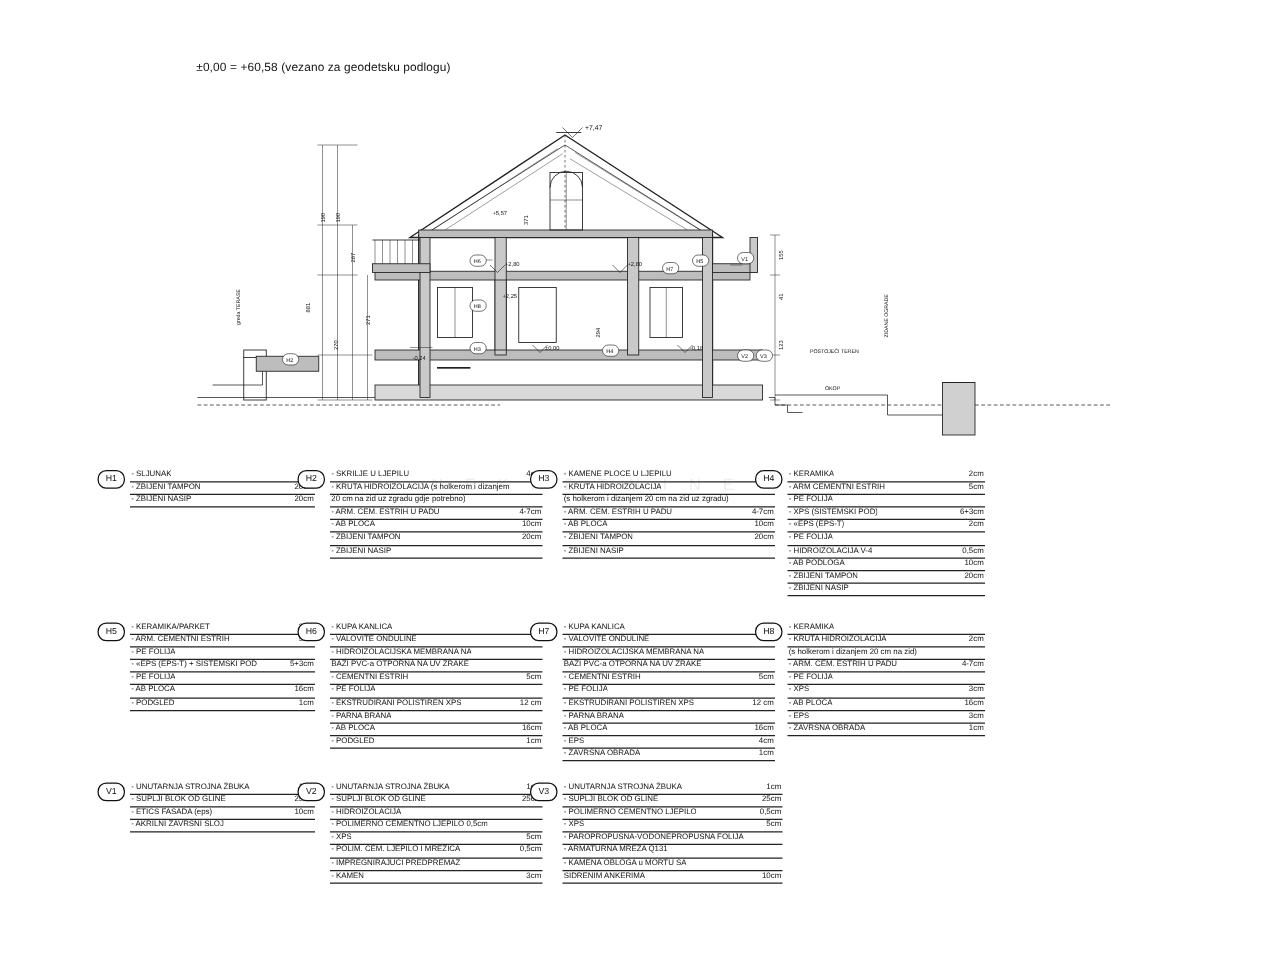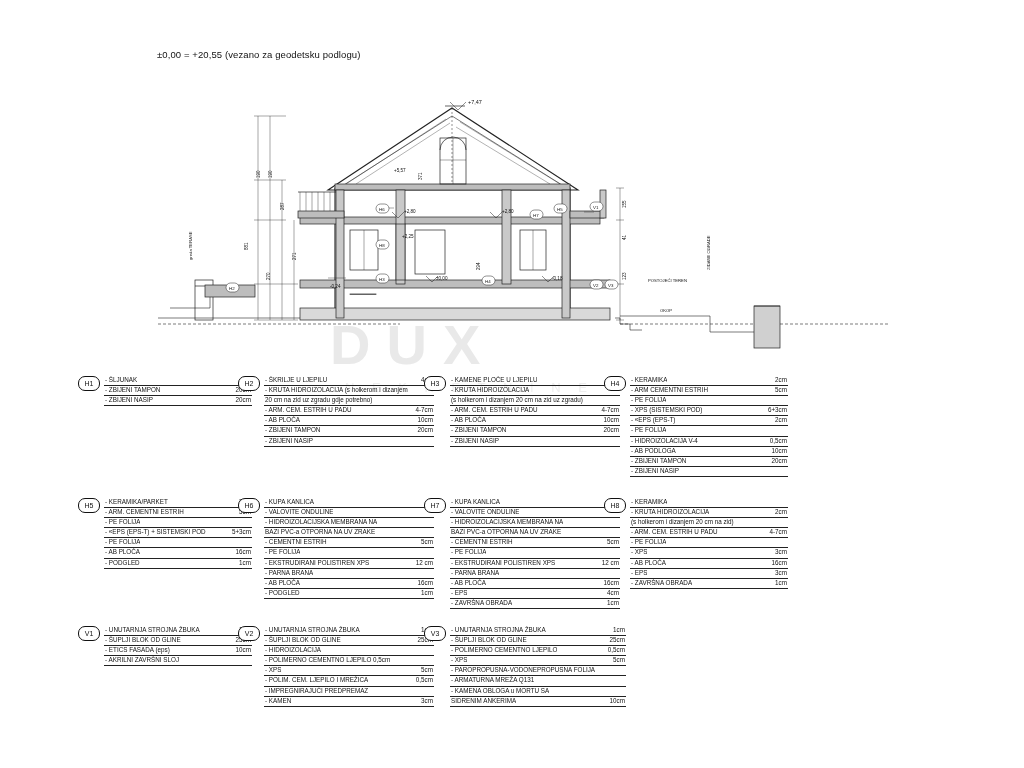--- a/index.html
+++ b/index.html
@@ -52,21 +52,21 @@
   .w-narrow{width:148px;}
   .w-mid{width:158px;}
   .w-wide{width:170px;}
   .w-xwide{width:176px;}
 </style>
 </head>
 <body>
 
 <div class="page">
 
-  <div class="title-note">±0,00 = +20,55 (vezano za geodetsku podlogu)</div>
+  <div class="title-note">±0,00 = +60,58 (vezano za geodetsku podlogu)</div>
 
   <div class="drawing">
     <svg width="740" height="290" viewBox="0 0 740 290" xmlns="http://www.w3.org/2000/svg">
       <g stroke="#222" fill="none" stroke-width="0.7">
 
         <path d="M20 228 L60 228 L60 214 L78 214" stroke-width="0.6"></path>
         <path d="M8 238 L250 238" stroke-width="0.6"></path>
         <path d="M8 244 L250 244" stroke-width="0.6" stroke-dasharray="3 2"></path>
         <path d="M470 236 L560 236 L560 252 L610 252" stroke-width="0.6"></path>
         <path d="M470 244 L740 244" stroke-width="0.6" stroke-dasharray="3 2"></path>
@@ -235,21 +235,20 @@
           <text x="458" y="206.5">V3</text>
         </g>
         <g>
           <rect x="380" y="130" width="13" height="9" rx="4.5" fill="#fff" stroke="#222" stroke-width="0.5"></rect>
           <text x="383" y="136.5">H7</text>
         </g>
       </g>
     </svg>
   </div>
 
-  <div class="watermark">DUX</div>
   <div class="watermark-sub">N E K R E T N I N E</div>
 
   <div id="legend-root">
       <div class="legend" style="left: 78px; top: 376px;">
         <div class="tag">H1</div>
         <div class="lines w-narrow">
           <div class="row">
             <span class="t">- ŠLJUNAK</span>
             <span class="v"></span>
           </div>

